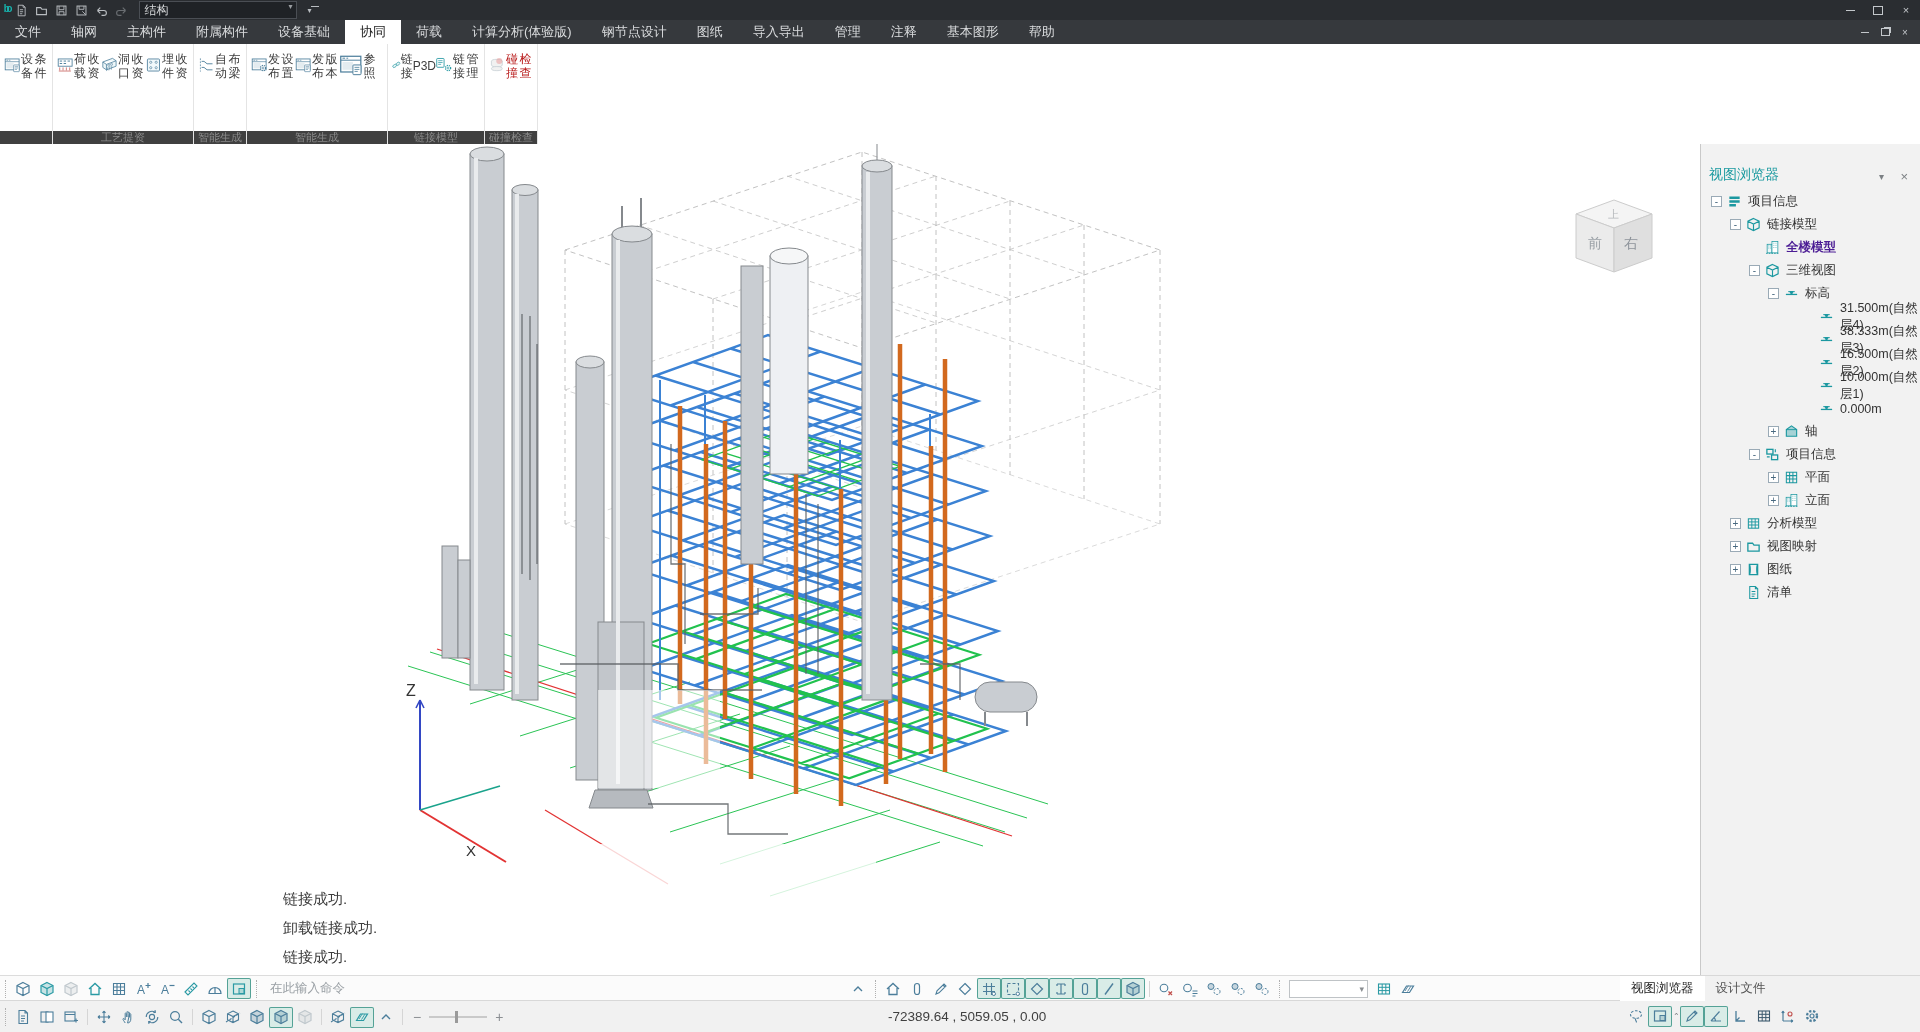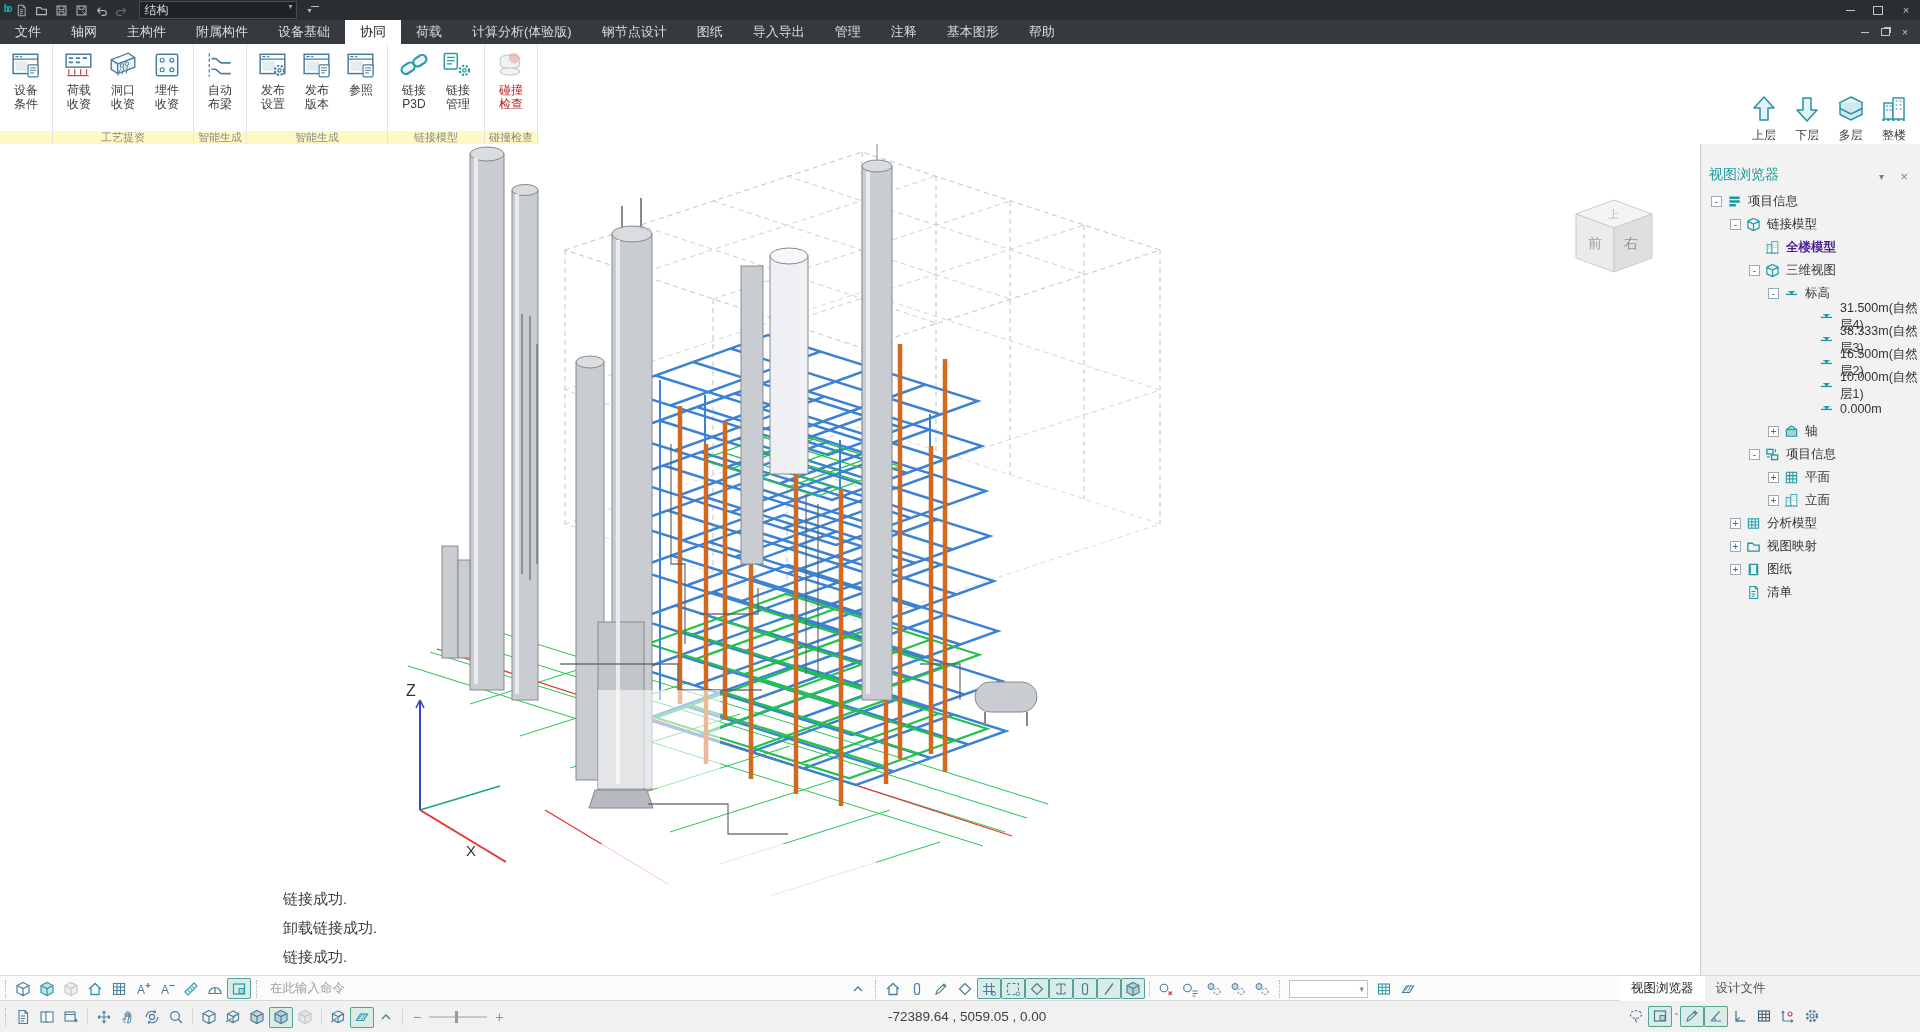--- a/index.html
+++ b/index.html
@@ -25,26 +25,26 @@
   .tab.active{background:#fff;color:#1c1c1c}
   #doc-controls{margin-left:auto;display:flex;align-items:center;padding-right:6px;gap:2px}
   .dc{width:18px;height:16px;display:flex;align-items:center;justify-content:center;color:#c3c7cb;font-size:10px}
   .dc .mini{display:inline-block;width:8px;border-bottom:1px solid #c3c7cb}
   .dc .rest{display:inline-block;width:7px;height:6px;border:1px solid #c3c7cb;box-shadow:2px -2px 0 -1px #c3c7cb}
   
   #ribbon{position:absolute;left:0;top:44px;width:1920px;height:100px;background:#fff;
     border-bottom:1px solid #d2d2d2;display:flex}
   .rgroup{display:flex;flex-direction:column;border-right:1px solid #e4e4e4}
   .rbtns{height:86px;display:flex;align-items:flex-start;padding:4px 4px 0 4px}
-  .rbtn{width:44px;display:flex;flex-direction:column;align-items:center;color:#3d3d3d;font-size:12px;line-height:14px}
+  .rbtn{width:44px;display:flex;flex-direction:row;align-items:center;color:#3d3d3d;font-size:12px;line-height:14px}
   .rbtn .icL{width:30px;height:30px;margin:2px 0 3px 0;color:#4c7e9b}
   .rbtn.teal .icL{color:#2a9aa4}
   .rbtn.dis{color:#b91c1c}
   .rbtn.dis .icL{color:#c3cdd2}
-  .glabel{height:14px;font-size:11px;color:#8a8a8a;text-align:center;line-height:13px;background:#fef9c3}
+  .glabel{height:14px;font-size:11px;color:#8a8a8a;text-align:center;line-height:13px;background:#404040}
   #layer-tools{position:absolute;right:6px;top:48px;width:170px}
   .ltb{display:flex;justify-content:space-between}
   .lbtn{width:40px;display:flex;flex-direction:column;align-items:center;font-size:12px;color:#3d3d3d}
   .lbtn svg{width:28px;height:28px;color:#2a8fa0;margin:3px 0 4px 0}
   #ribbon-search{margin-top:5px;height:15px;border:1px solid #c4c8cb;border-radius:3px;background:#fff}
   
   #main{position:absolute;left:0;top:144px;width:1920px;height:831px}
   #viewport{position:absolute;left:0;top:0;width:1700px;height:831px;background:#fff;overflow:hidden}
   #messages{position:absolute;left:283px;top:740px;font-size:15px;color:#3c3c3c;line-height:29px;white-space:pre}
   
@@ -490,49 +490,20 @@
         <svg class="icL" viewBox="0 0 28 28">
             <use href="#cs"></use>
           </svg>
         <span>碰撞</span>
           <span>检查</span>
       </div>
     </div>
     <div class="glabel">碰撞检查</div>
   </div>
 
-  <div id="layer-tools">
-    <div class="ltb">
-      <div class="lbtn">
-        <svg viewBox="0 0 28 28">
-            <use href="#au"></use>
-          </svg>
-        <span>上层</span>
-      </div>
-      <div class="lbtn">
-        <svg viewBox="0 0 28 28">
-            <use href="#ad"></use>
-          </svg>
-        <span>下层</span>
-      </div>
-      <div class="lbtn">
-        <svg viewBox="0 0 28 28">
-            <use href="#st"></use>
-          </svg>
-        <span>多层</span>
-      </div>
-      <div class="lbtn">
-        <svg viewBox="0 0 28 28">
-            <use href="#bl"></use>
-          </svg>
-        <span>整楼</span>
-      </div>
-    </div>
-    <div id="ribbon-search"></div>
-  </div>
 </div>
 
 <div id="main">
   <div id="viewport">
     <svg width="1700" height="831" viewBox="0 0 1700 831">
 
       <g stroke="#c2c2c2" fill="none" stroke-width="1" stroke-dasharray="5 4">
         <path d="M565 106 862 8 1160 106 862 204Z"></path>
         <path d="M639 130 936 32 M713 155 1010 57 M787 179 1084 81 M639 81 936 179 M713 57 1010 155 M787 32 1084 130" opacity=".8"></path>
         <path d="M565 106V380 M862 8V282 M1160 106V380 M862 204V478 M639 130V404 M936 32V306 M713 155V429 M1010 57V331 M787 179V453 M1084 81V355"></path>

